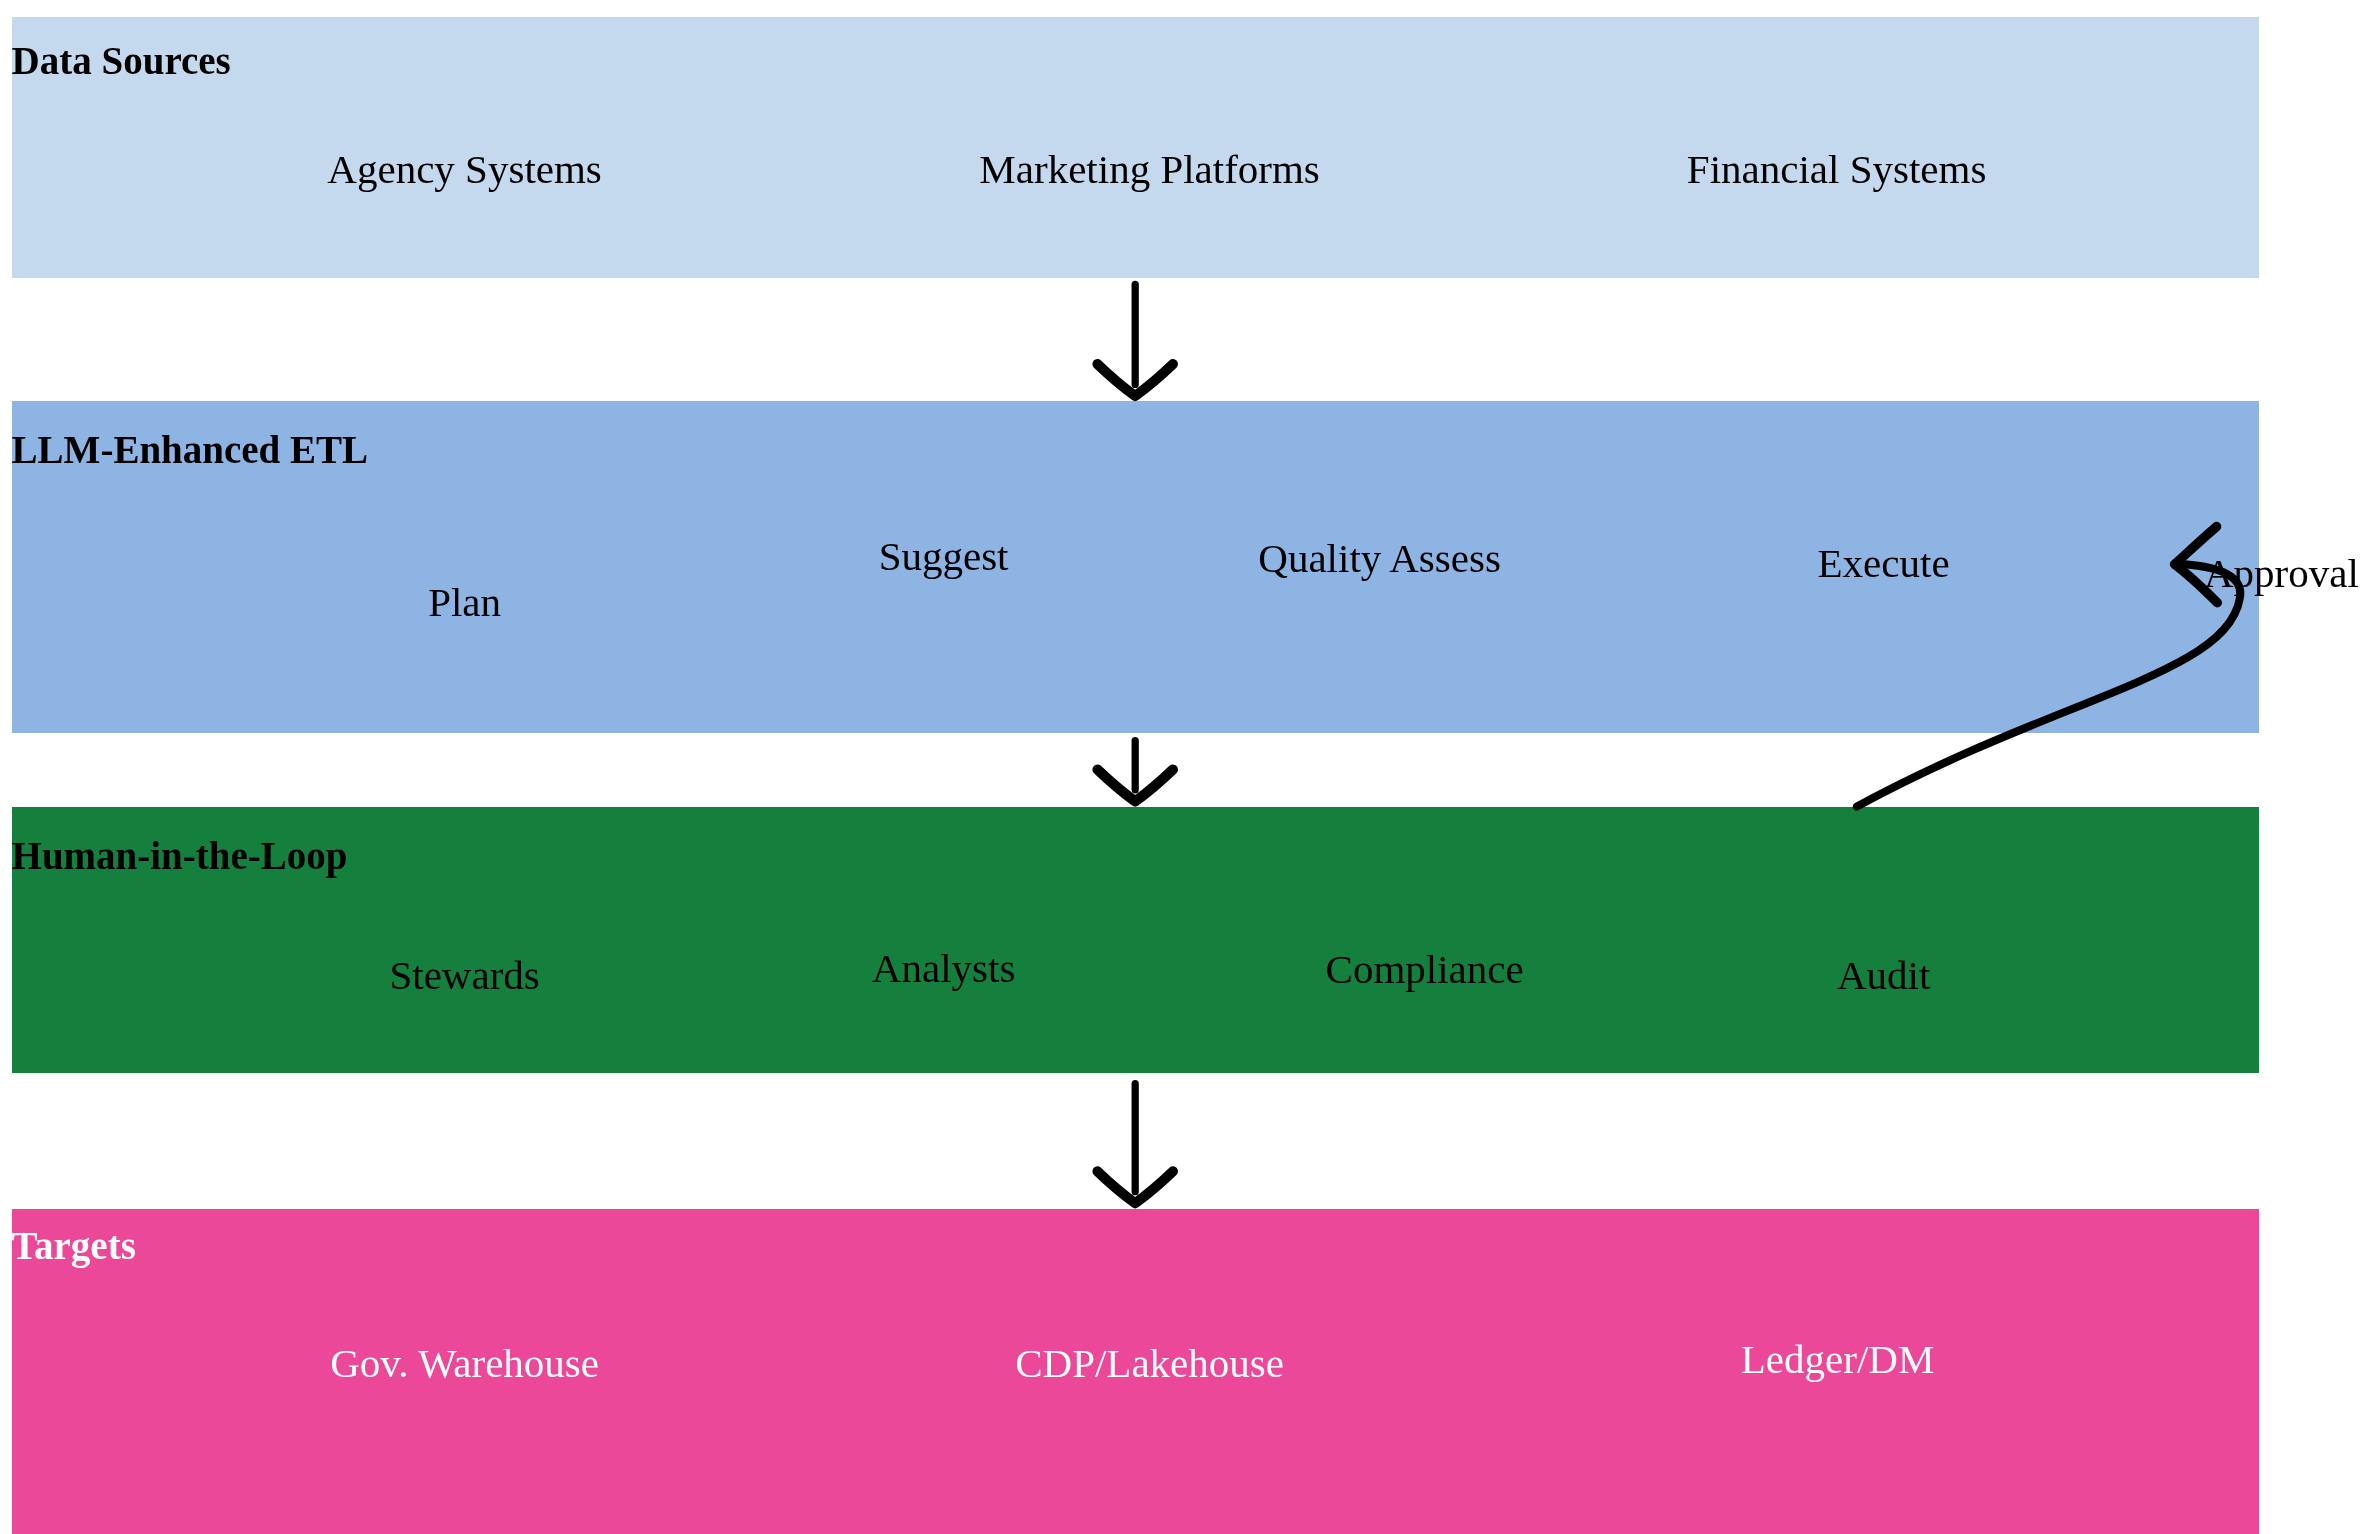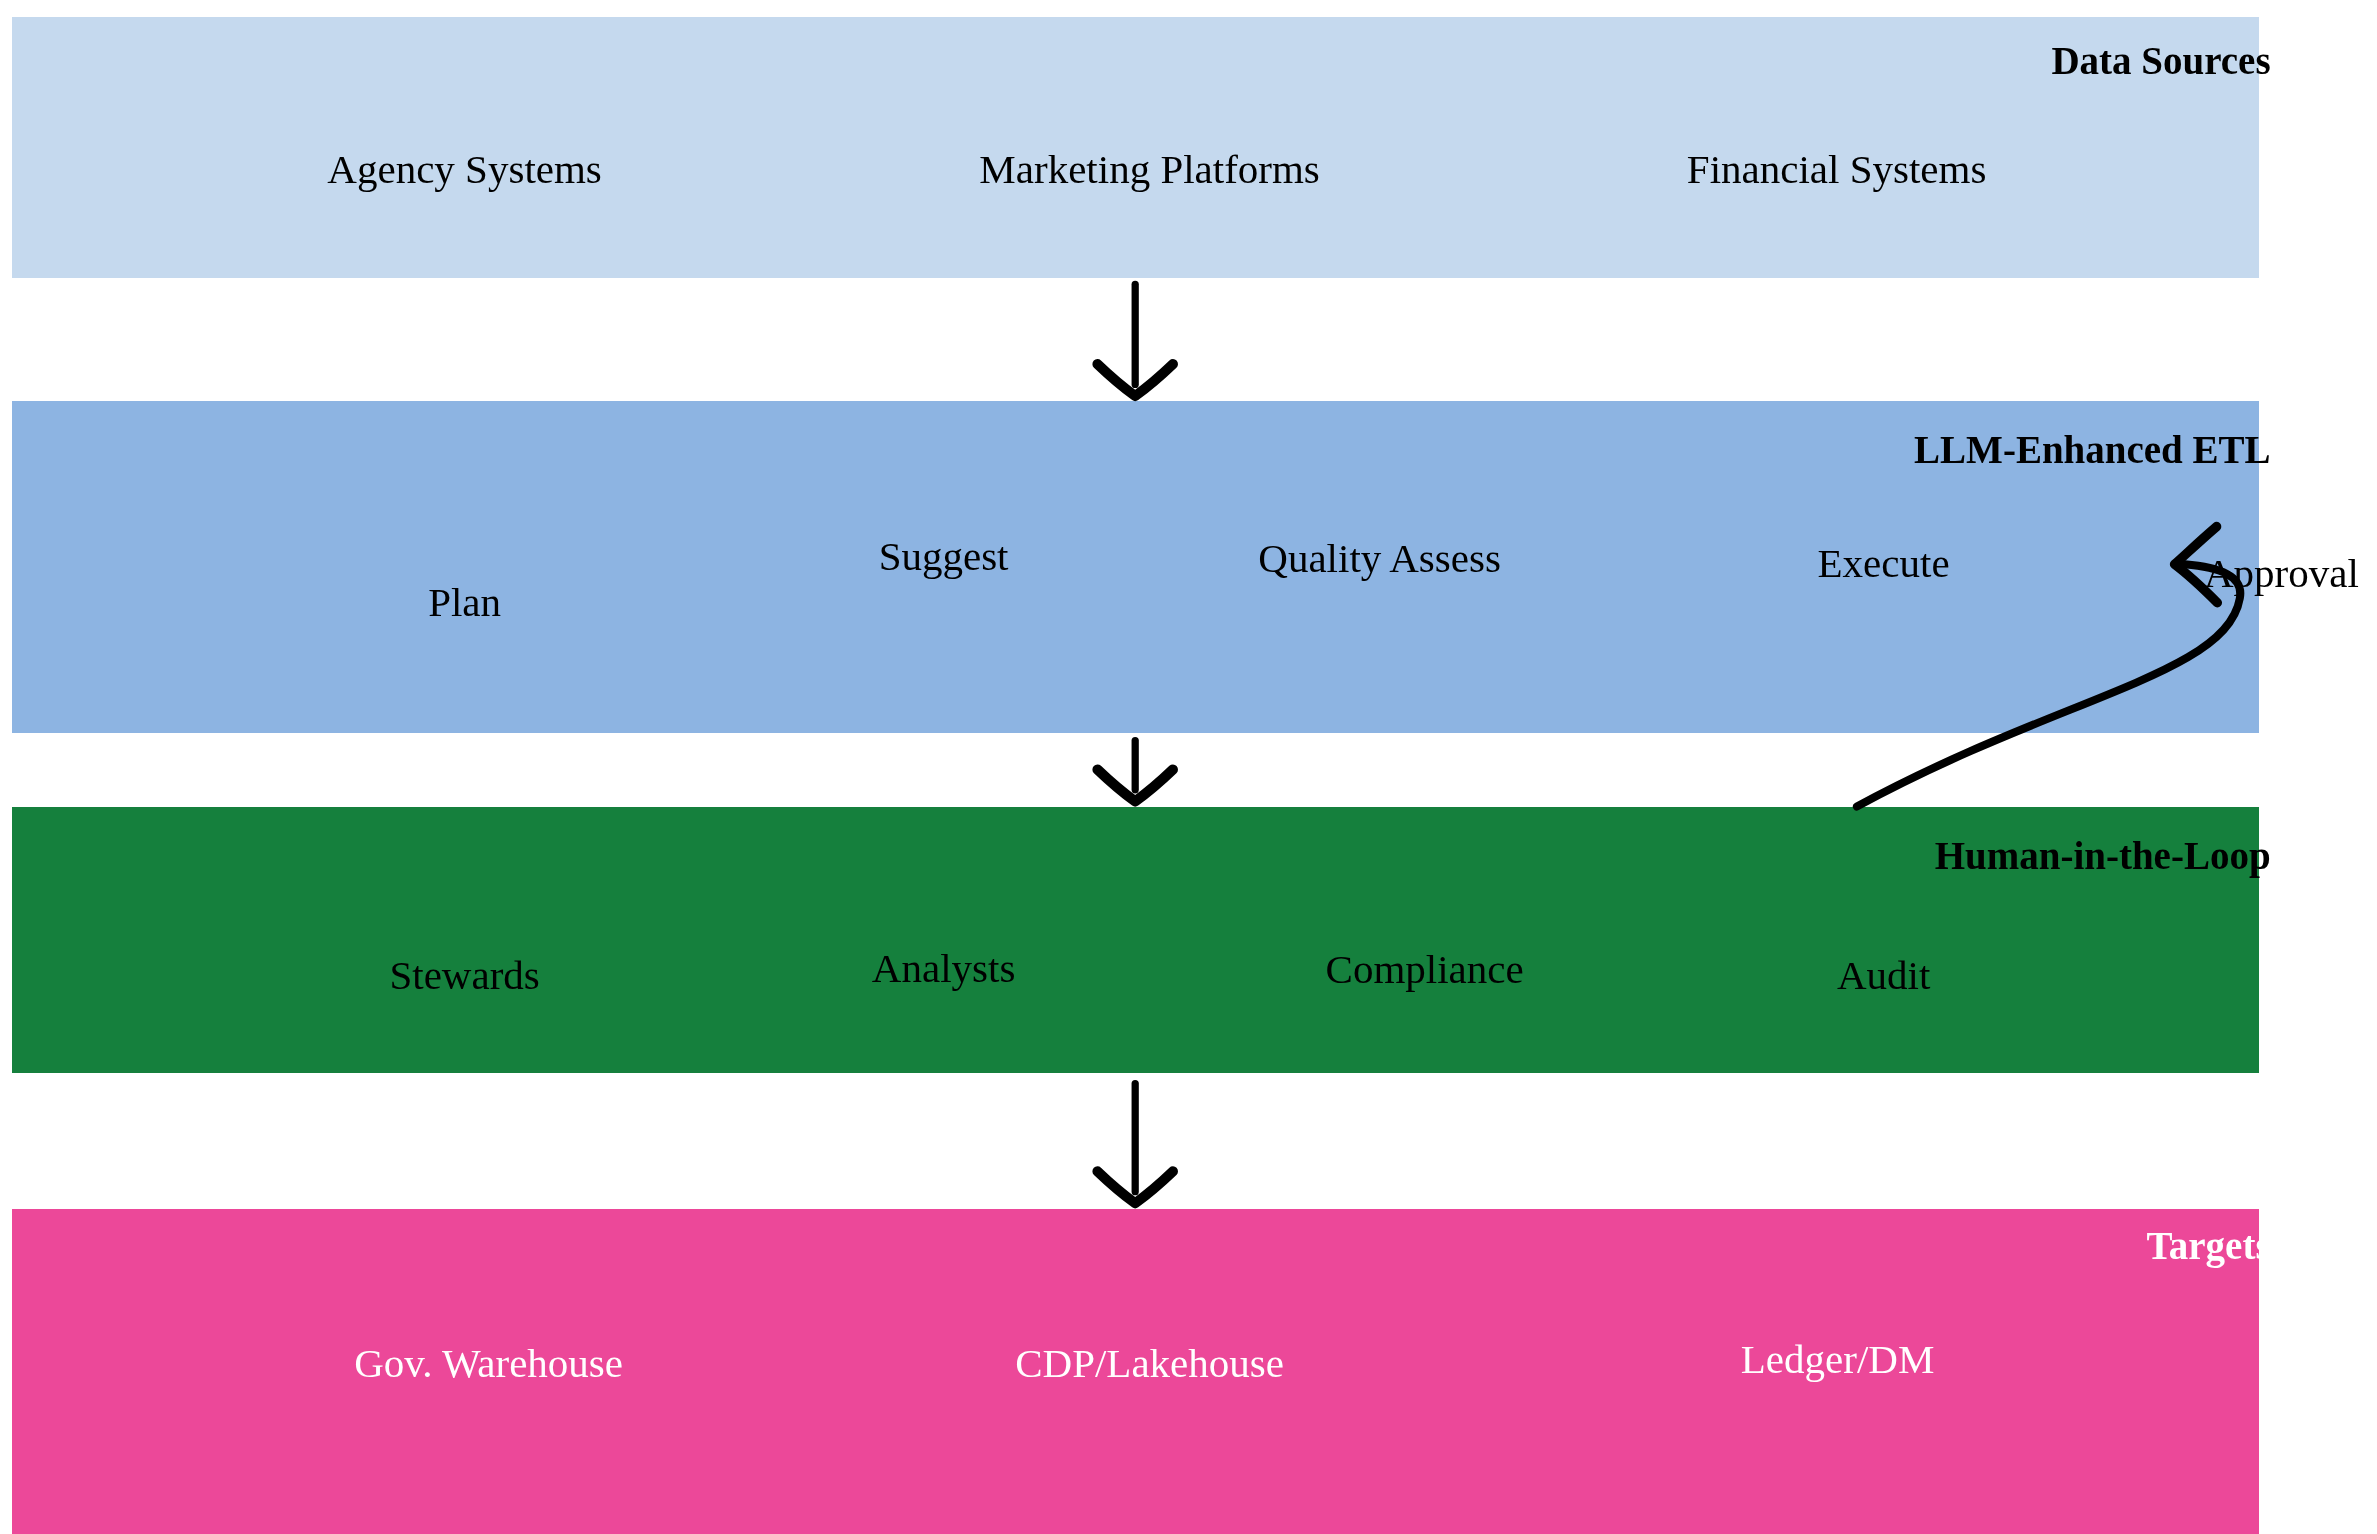--- a/index.html
+++ b/index.html
@@ -17,23 +17,23 @@
     height: 1534px;
     background: #ffffff;
   }
   .band {
     position: absolute;
     left: 11.6px;
     width: 2247px;
   }
   .band-title {
     position: absolute;
-    left: 12px;
+    left: 0;
     width: 100%;
-    text-align: right;
+    text-align: left;
     font-weight: bold;
     font-size: 39px;
     line-height: 42px;
     color: #000000;
     white-space: nowrap;
   }
   .band-item {
     position: absolute;
     transform: translateX(-50%);
     font-size: 41px;
@@ -86,21 +86,21 @@
   <div class="band" style="top: 807px; height: 266px; background: #15803d;">
     <div class="band-title" style="top:27.6px;">Human-in-the-Loop</div>
     <span class="band-item" style="left:453px; top:147px;">Stewards</span>
     <span class="band-item" style="left:932px; top:140px;">Analysts</span>
     <span class="band-item" style="left:1413px; top:141px;">Compliance</span>
     <span class="band-item" style="left:1872px; top:147px;">Audit</span>
   </div>
 
   <div class="band band--targets" style="top: 1209px; height: 380px; background: #ec4899;">
     <div class="band-title" style="top:16px;">Targets</div>
-    <span class="band-item" style="left:453px; top:133px;margin-left:24px;">Gov. Warehouse</span>
+    <span class="band-item" style="left:453px; top:133px;">Gov. Warehouse</span>
     <span class="band-item" style="left:1138px; top:133px;">CDP/Lakehouse</span>
     <span class="band-item" style="left:1826px; top:129px;">Ledger/DM</span>
   </div>
 
   <svg id="arrow-layer" viewBox="0 0 3277 2115" xmlns="http://www.w3.org/2000/svg">
 
     <g stroke="#000000" fill="none" stroke-linecap="round" stroke-linejoin="round">
       <path d="M 1565 392 L 1565 530" stroke-width="10"></path>
       <path d="M 1513 502 C 1537 525 1554 538 1565 546 C 1576 538 1593 525 1617 502" stroke-width="14"></path>
     </g>

